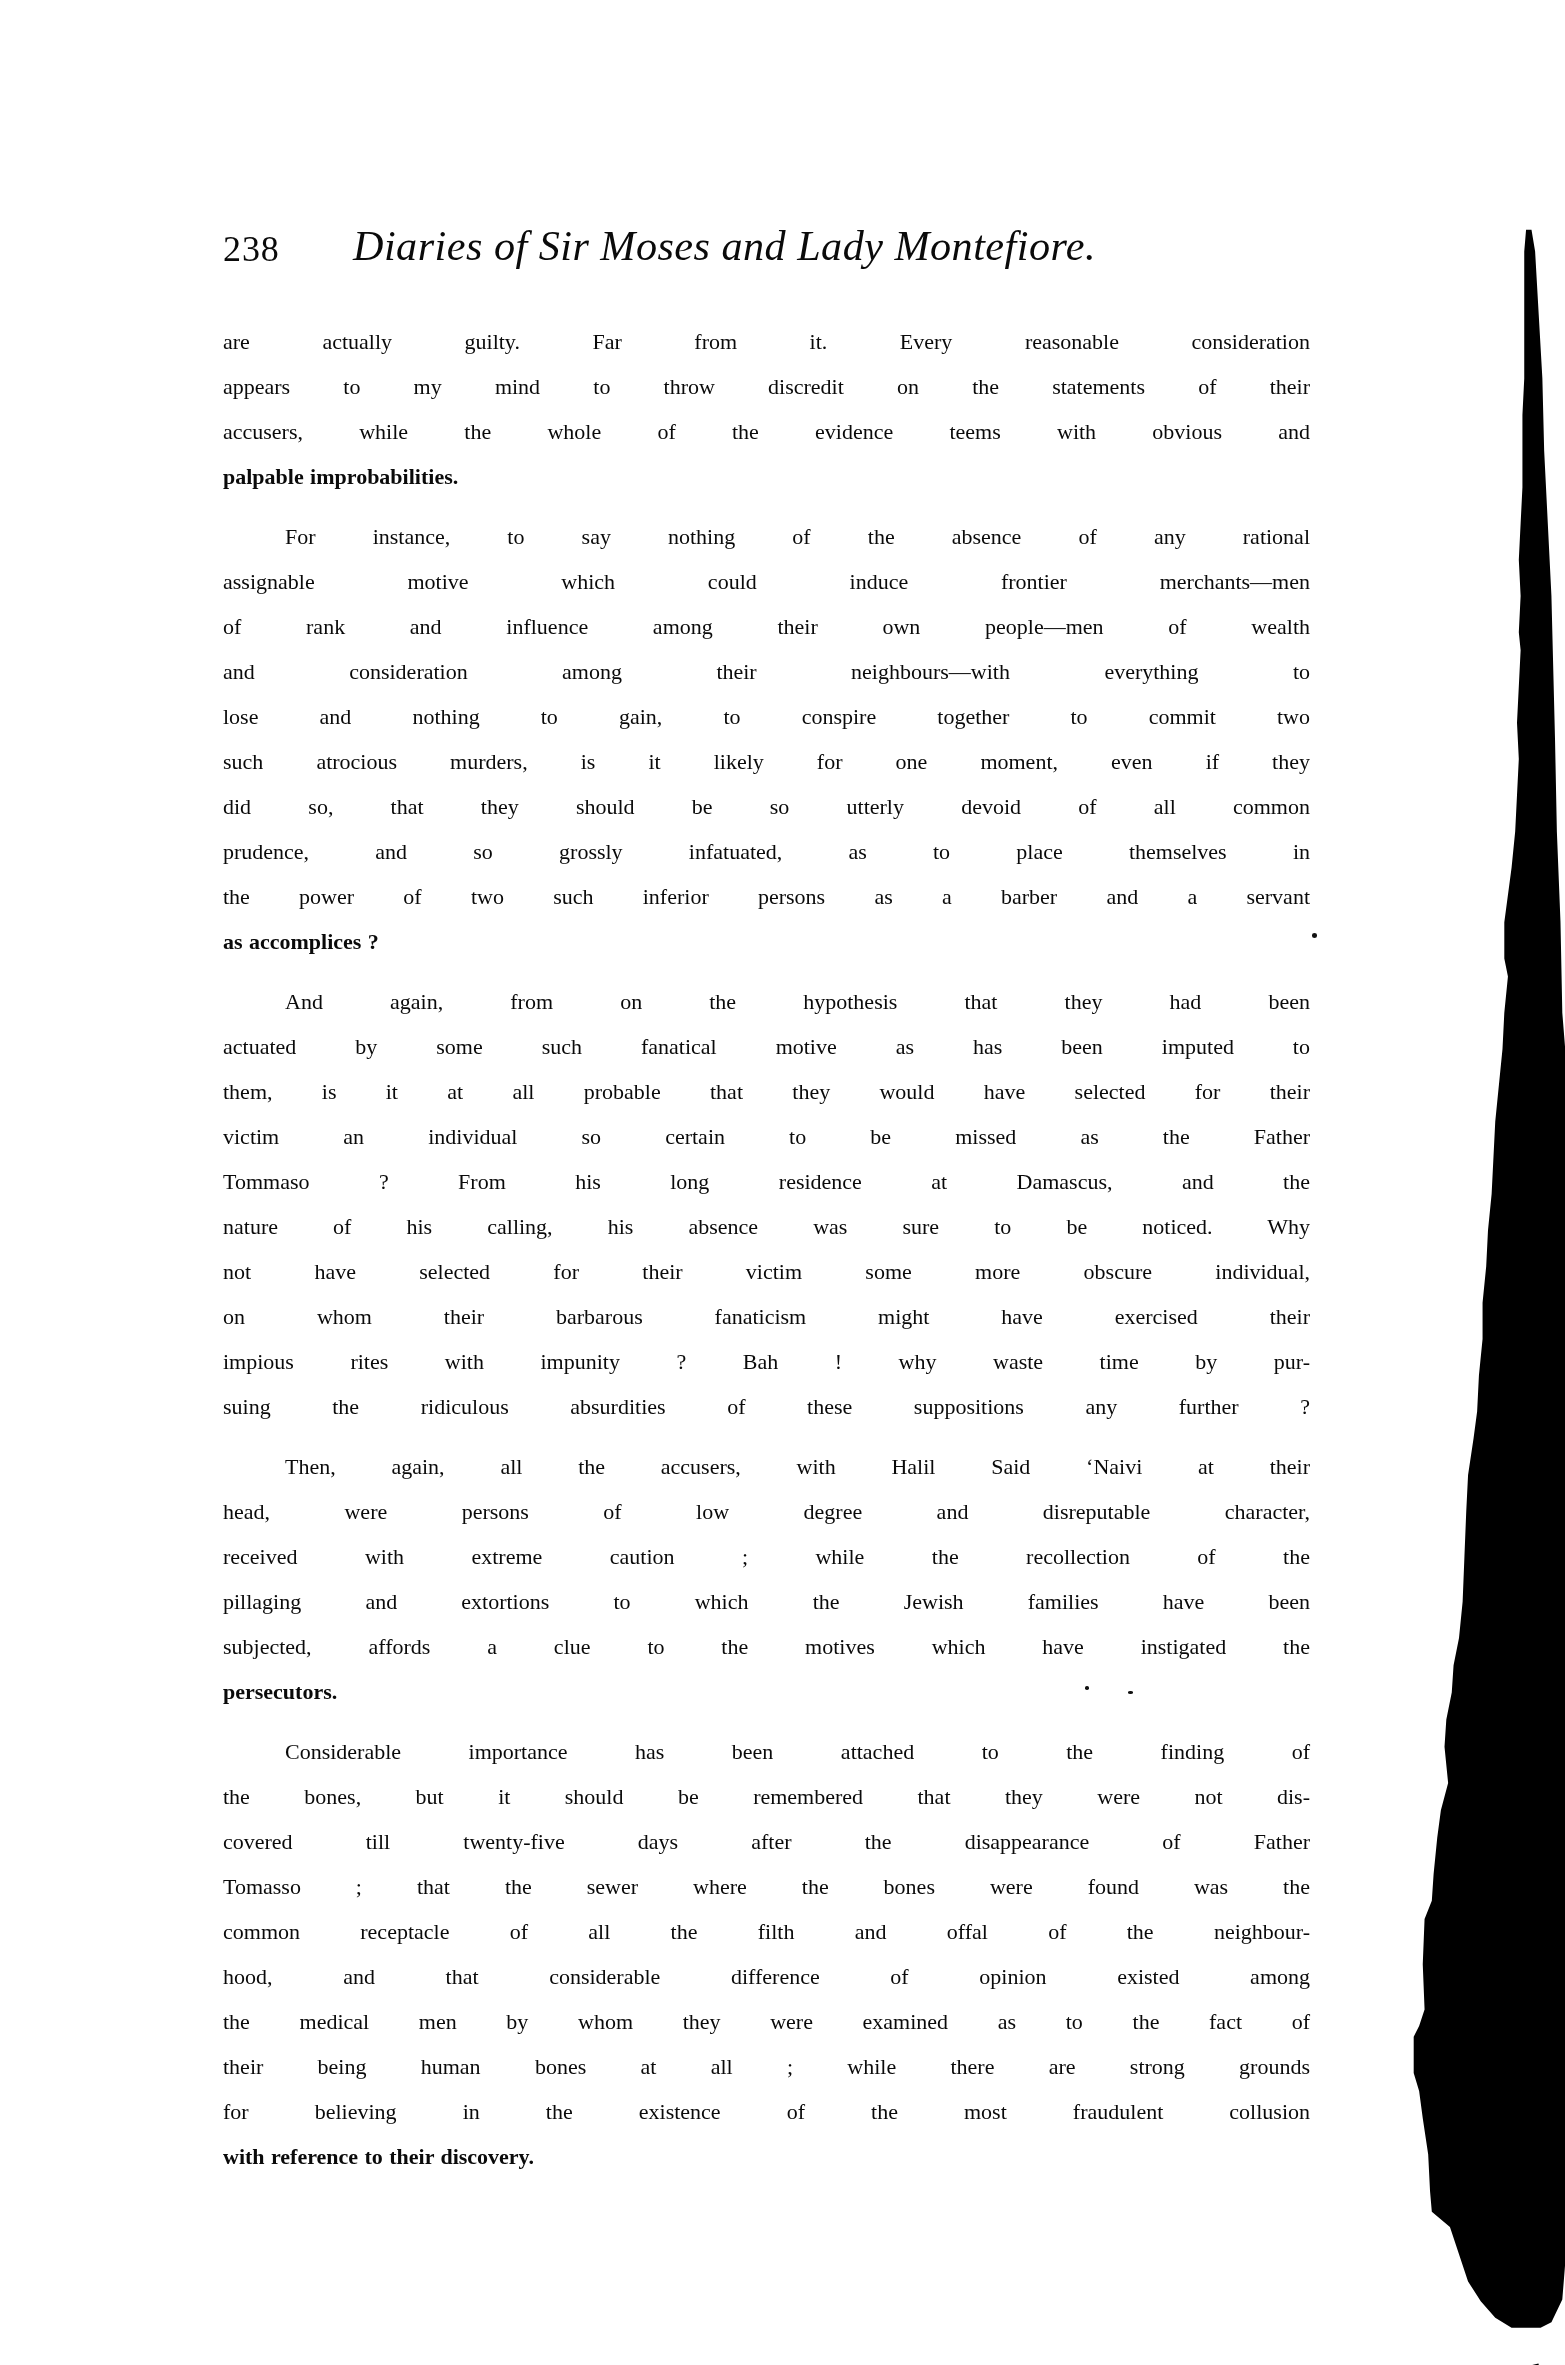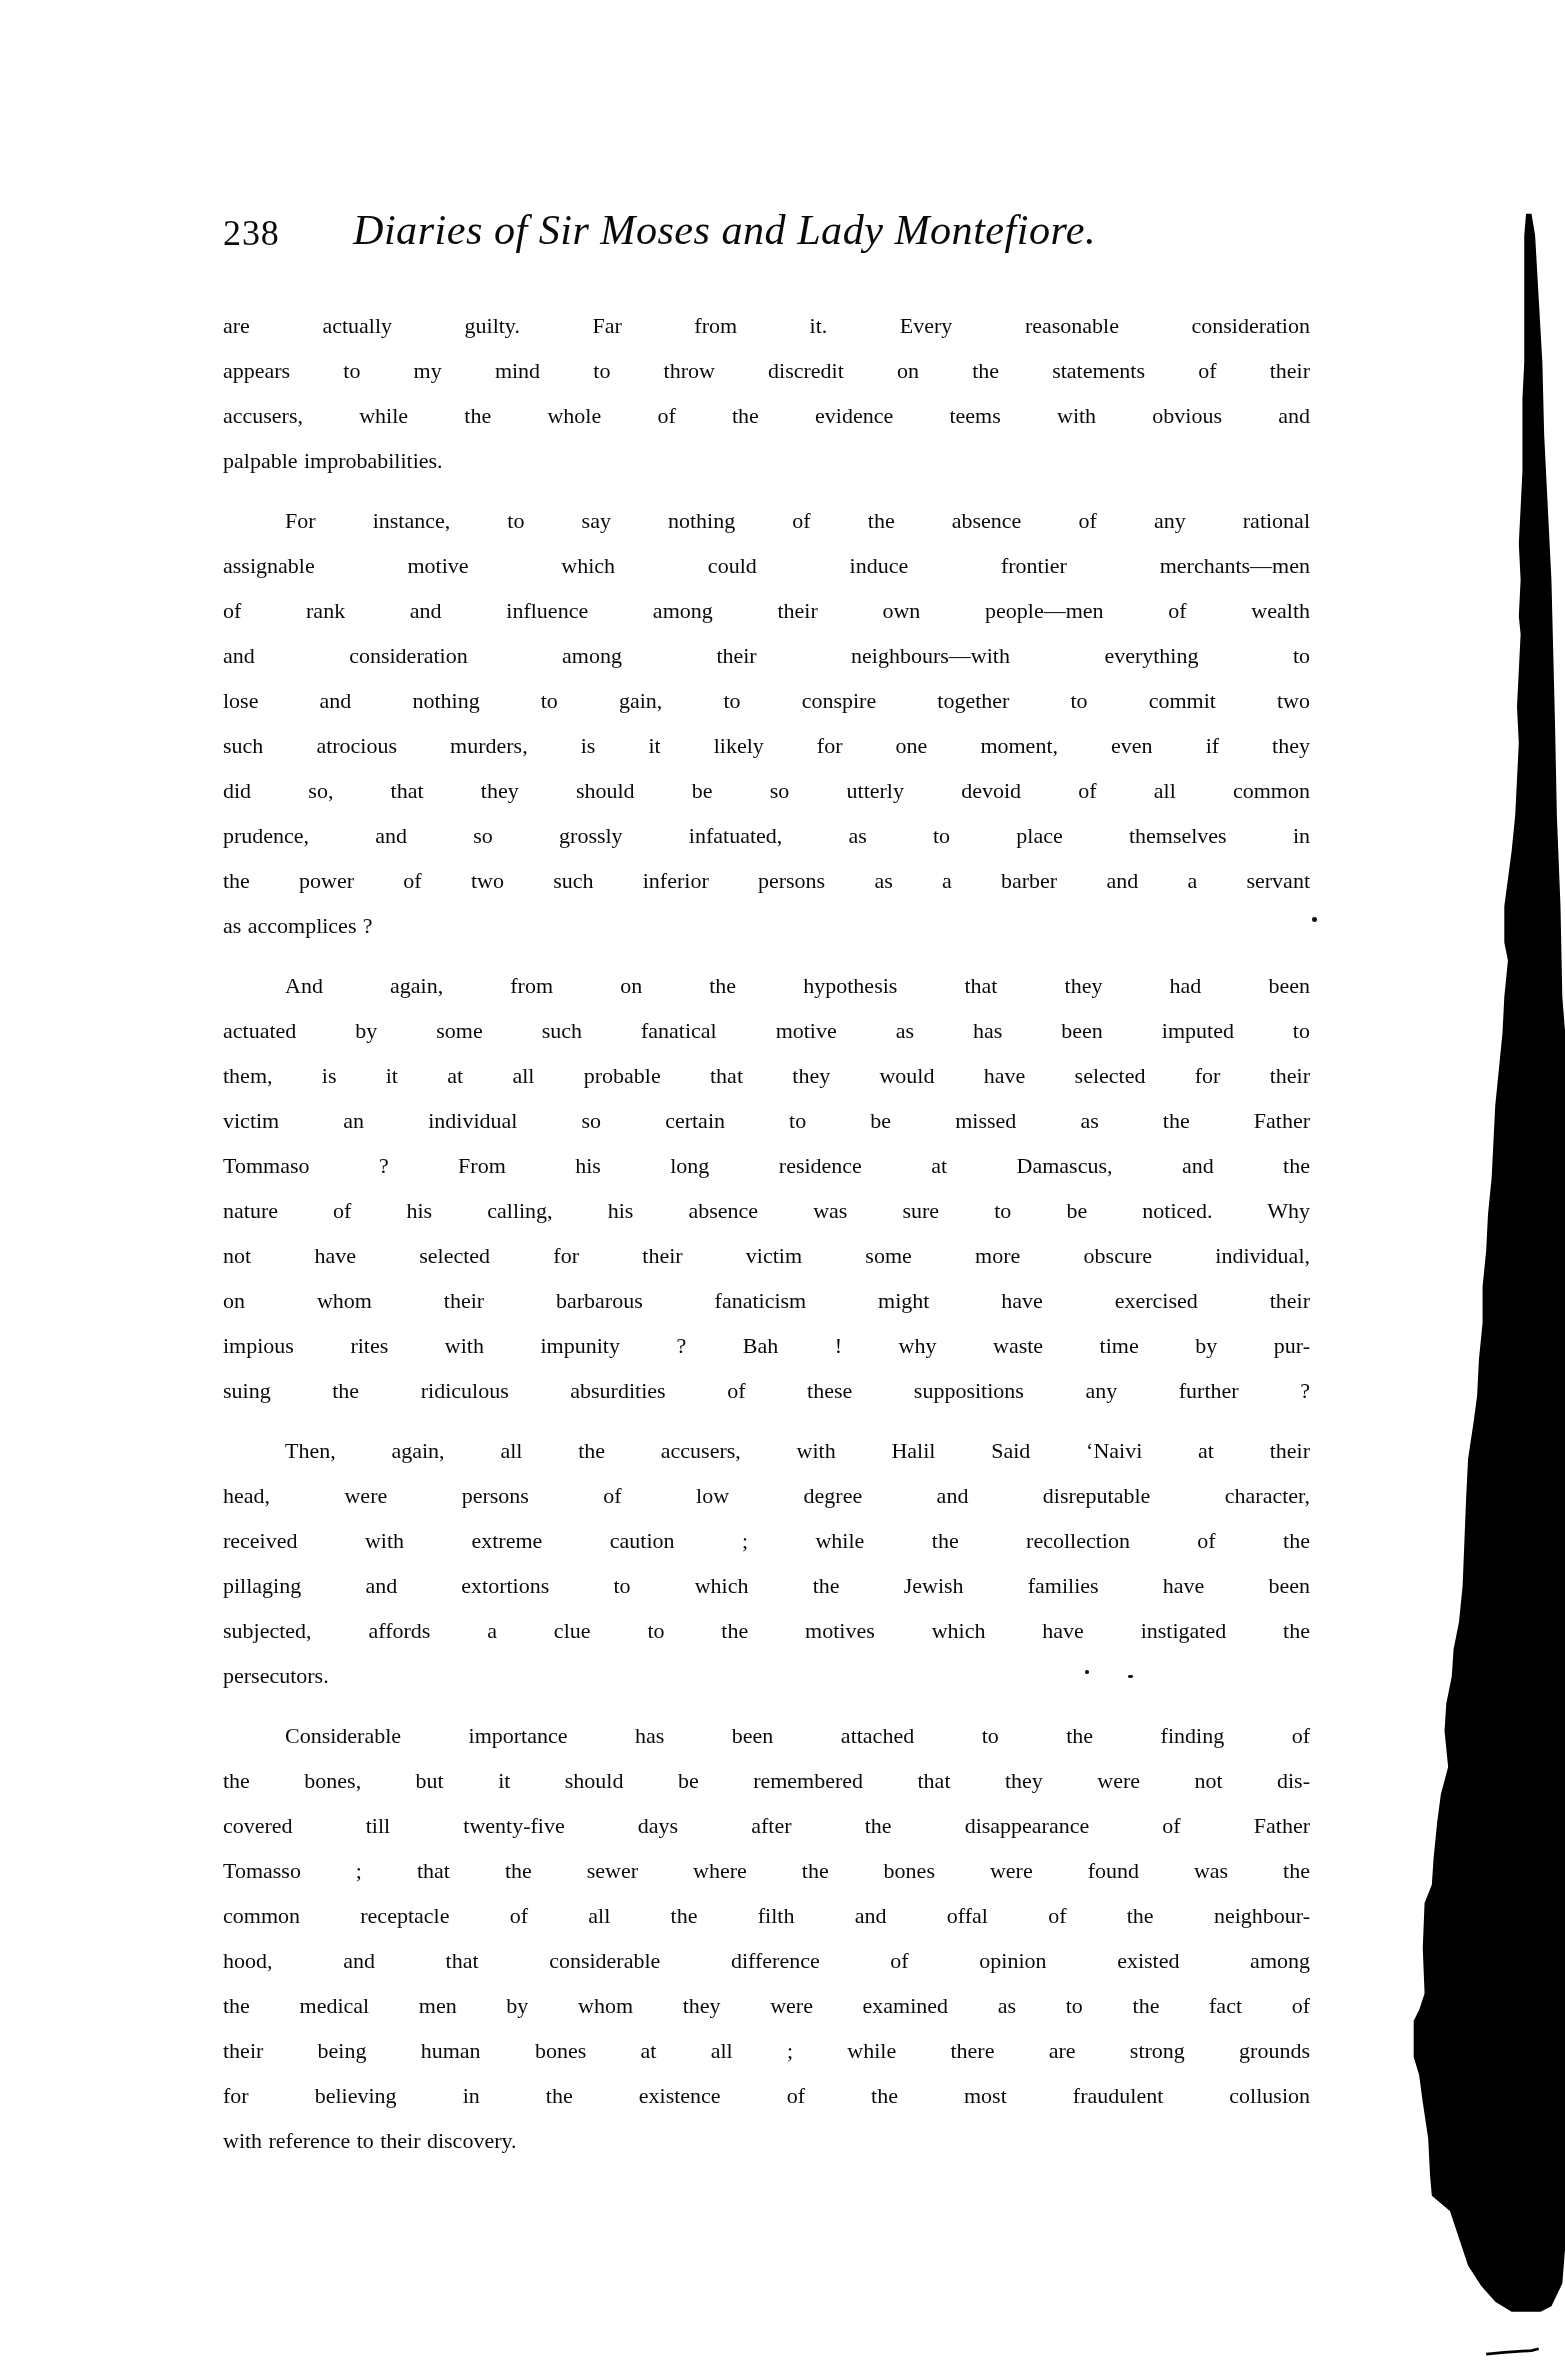--- a/index.html
+++ b/index.html
@@ -10,21 +10,21 @@
     body {
       width: 1566px;
       height: 2366px;
       position: relative;
       overflow: hidden;
       color: #0a0a0a;
       font-family: "Liberation Serif", "DejaVu Serif", serif;
     }
     .page {
       position: absolute;
-      left: 0; top: 0;
+      left: 0; top: 16px;
       width: 1566px;
       height: 1978px;
     }
     .running-head {
       position: absolute;
       left: 223px;
       top: 205px;
       height: 63px;
       width: 1087px;
       white-space: nowrap;
@@ -58,20 +58,21 @@
       height: 45px;
       line-height: 45px;
       font-size: 22px;
       white-space: nowrap;
       text-align: justify;
       text-align-last: justify;
       word-spacing: 0.9px;
     }
     .line.last {
       text-align-last: left;
+      font-weight: bold;
     }
     .line.indent {
       padding-left: 62px;
       margin-top: 15px;
     }
     .speck {
       position: absolute;
       background: #111;
       border-radius: 50%;
     }

